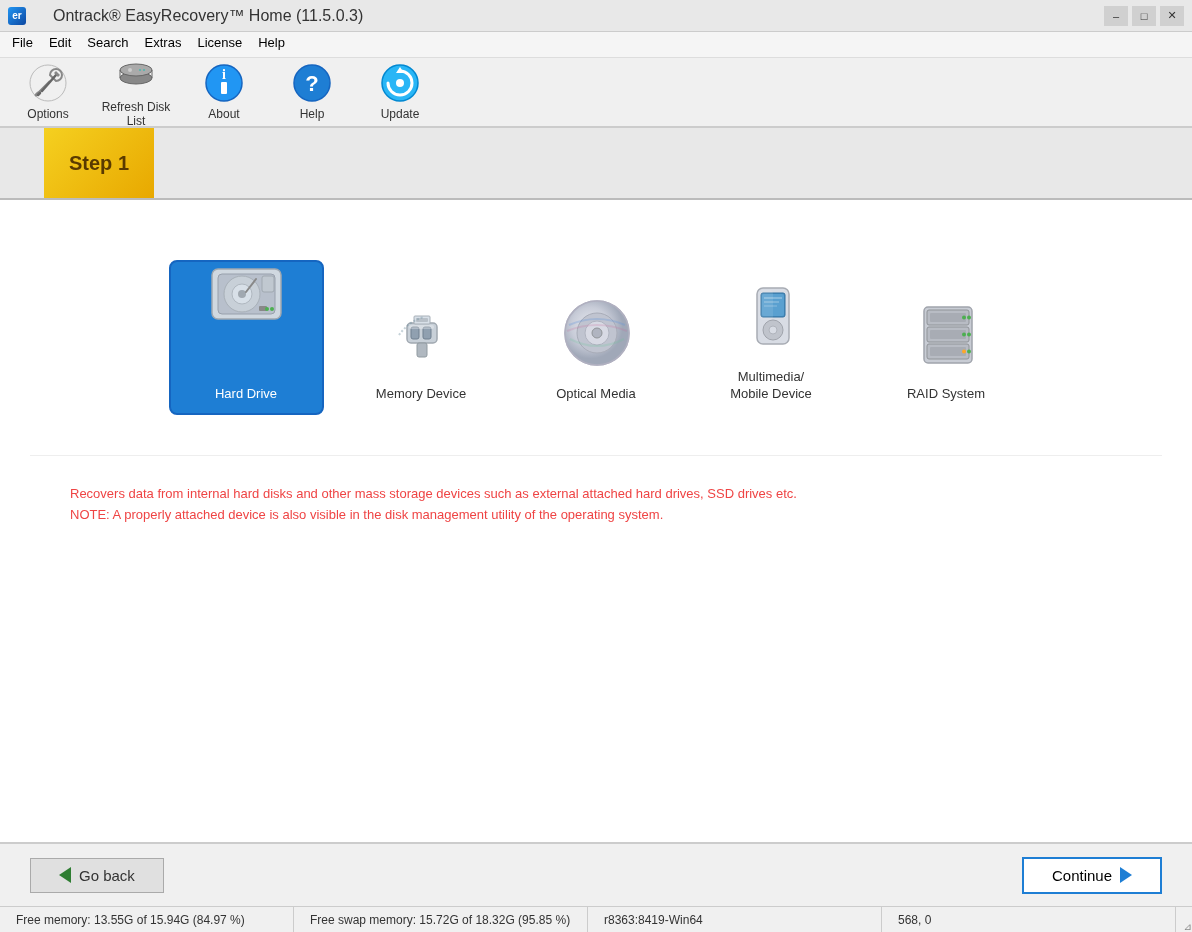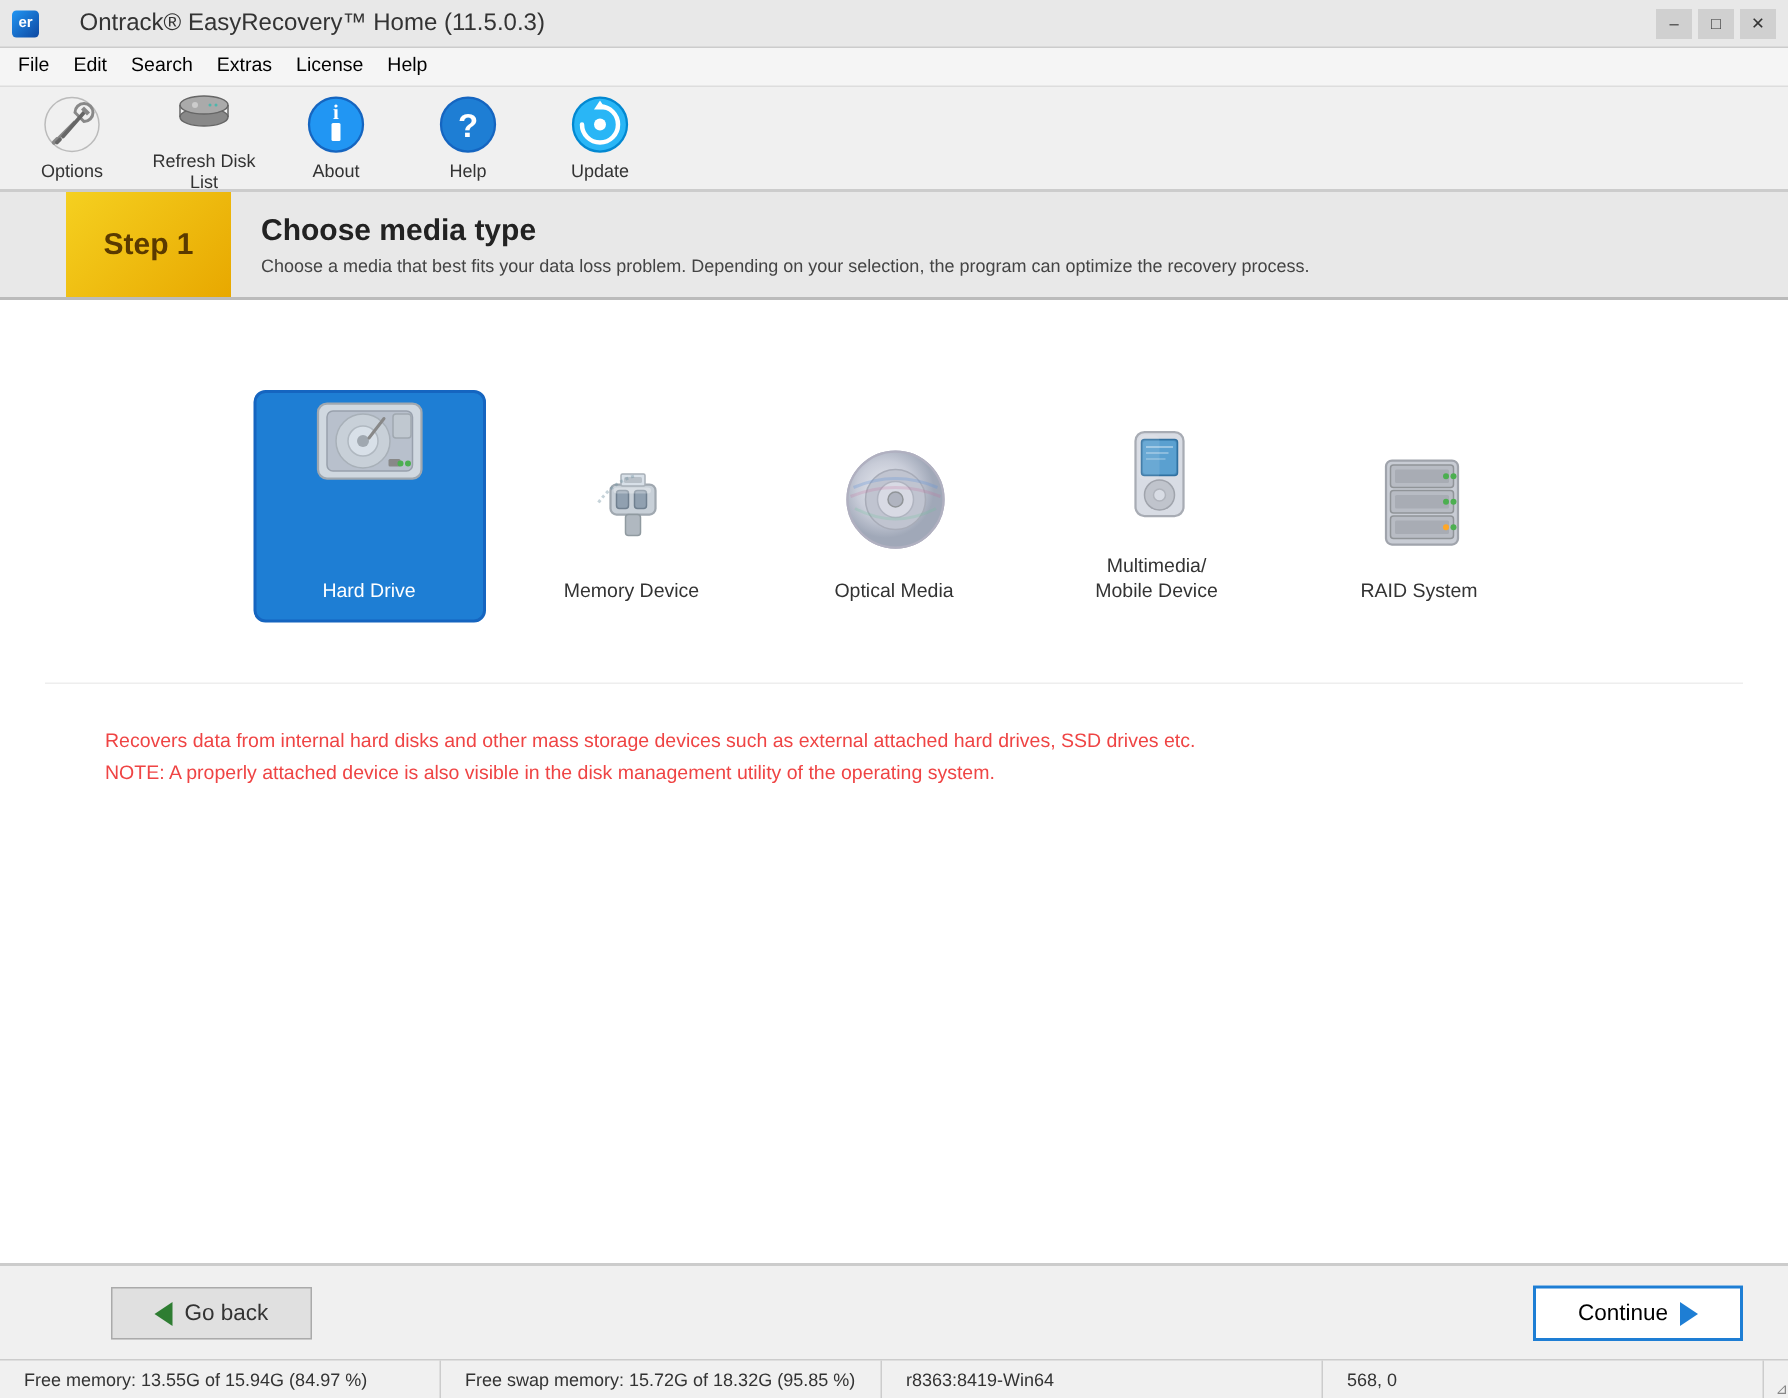--- a/index.html
+++ b/index.html
@@ -198,30 +198,29 @@
       border-top: 2px solid #ccc;
       display: flex;
       align-items: center;
       justify-content: space-between;
       padding: 0 30px;
       flex-shrink: 0;
     }
 
     .nav-btn {
       display: flex;
-      align-items: flex-end;
+      align-items: flex-start;
       gap: 8px;
       padding: 8px 28px;
       font-size: 15px;
       cursor: pointer;
       border: 1px solid #aaa;
       background: #e0e0e0;
       color: #333;
       border-radius: 0;
-      margin-left: 44px;
     }
     .nav-btn.primary {
       background: white;
       border: 2px solid #1e7ed4;
       color: #000;
     }
 
     .arrow-left {
       width: 0; height: 0;
       border-top: 8px solid transparent;
@@ -358,24 +357,20 @@
         <polygon points="20,4 16,10 24,10" fill="white"></polygon>
         <circle cx="20" cy="20" r="4" fill="white"></circle>
       </svg>
     </div>
     <span>Update</span>
   </button>
 </div>
 
 <div class="step-header">
   <div class="step-badge">Step 1</div>
-  <div class="step-content">
-    <div class="step-title">Choose media type</div>
-    <div class="step-desc">Choose a media that best fits your data loss problem. Depending on your selection, the program can optimize the recovery process.</div>
-  </div>
 </div>
 
 <div class="main-content">
 
   <div class="media-grid">
 
     <div class="media-card selected">
       <div class="media-icon">
         <svg width="85" height="80" viewBox="0 0 85 80">
 

